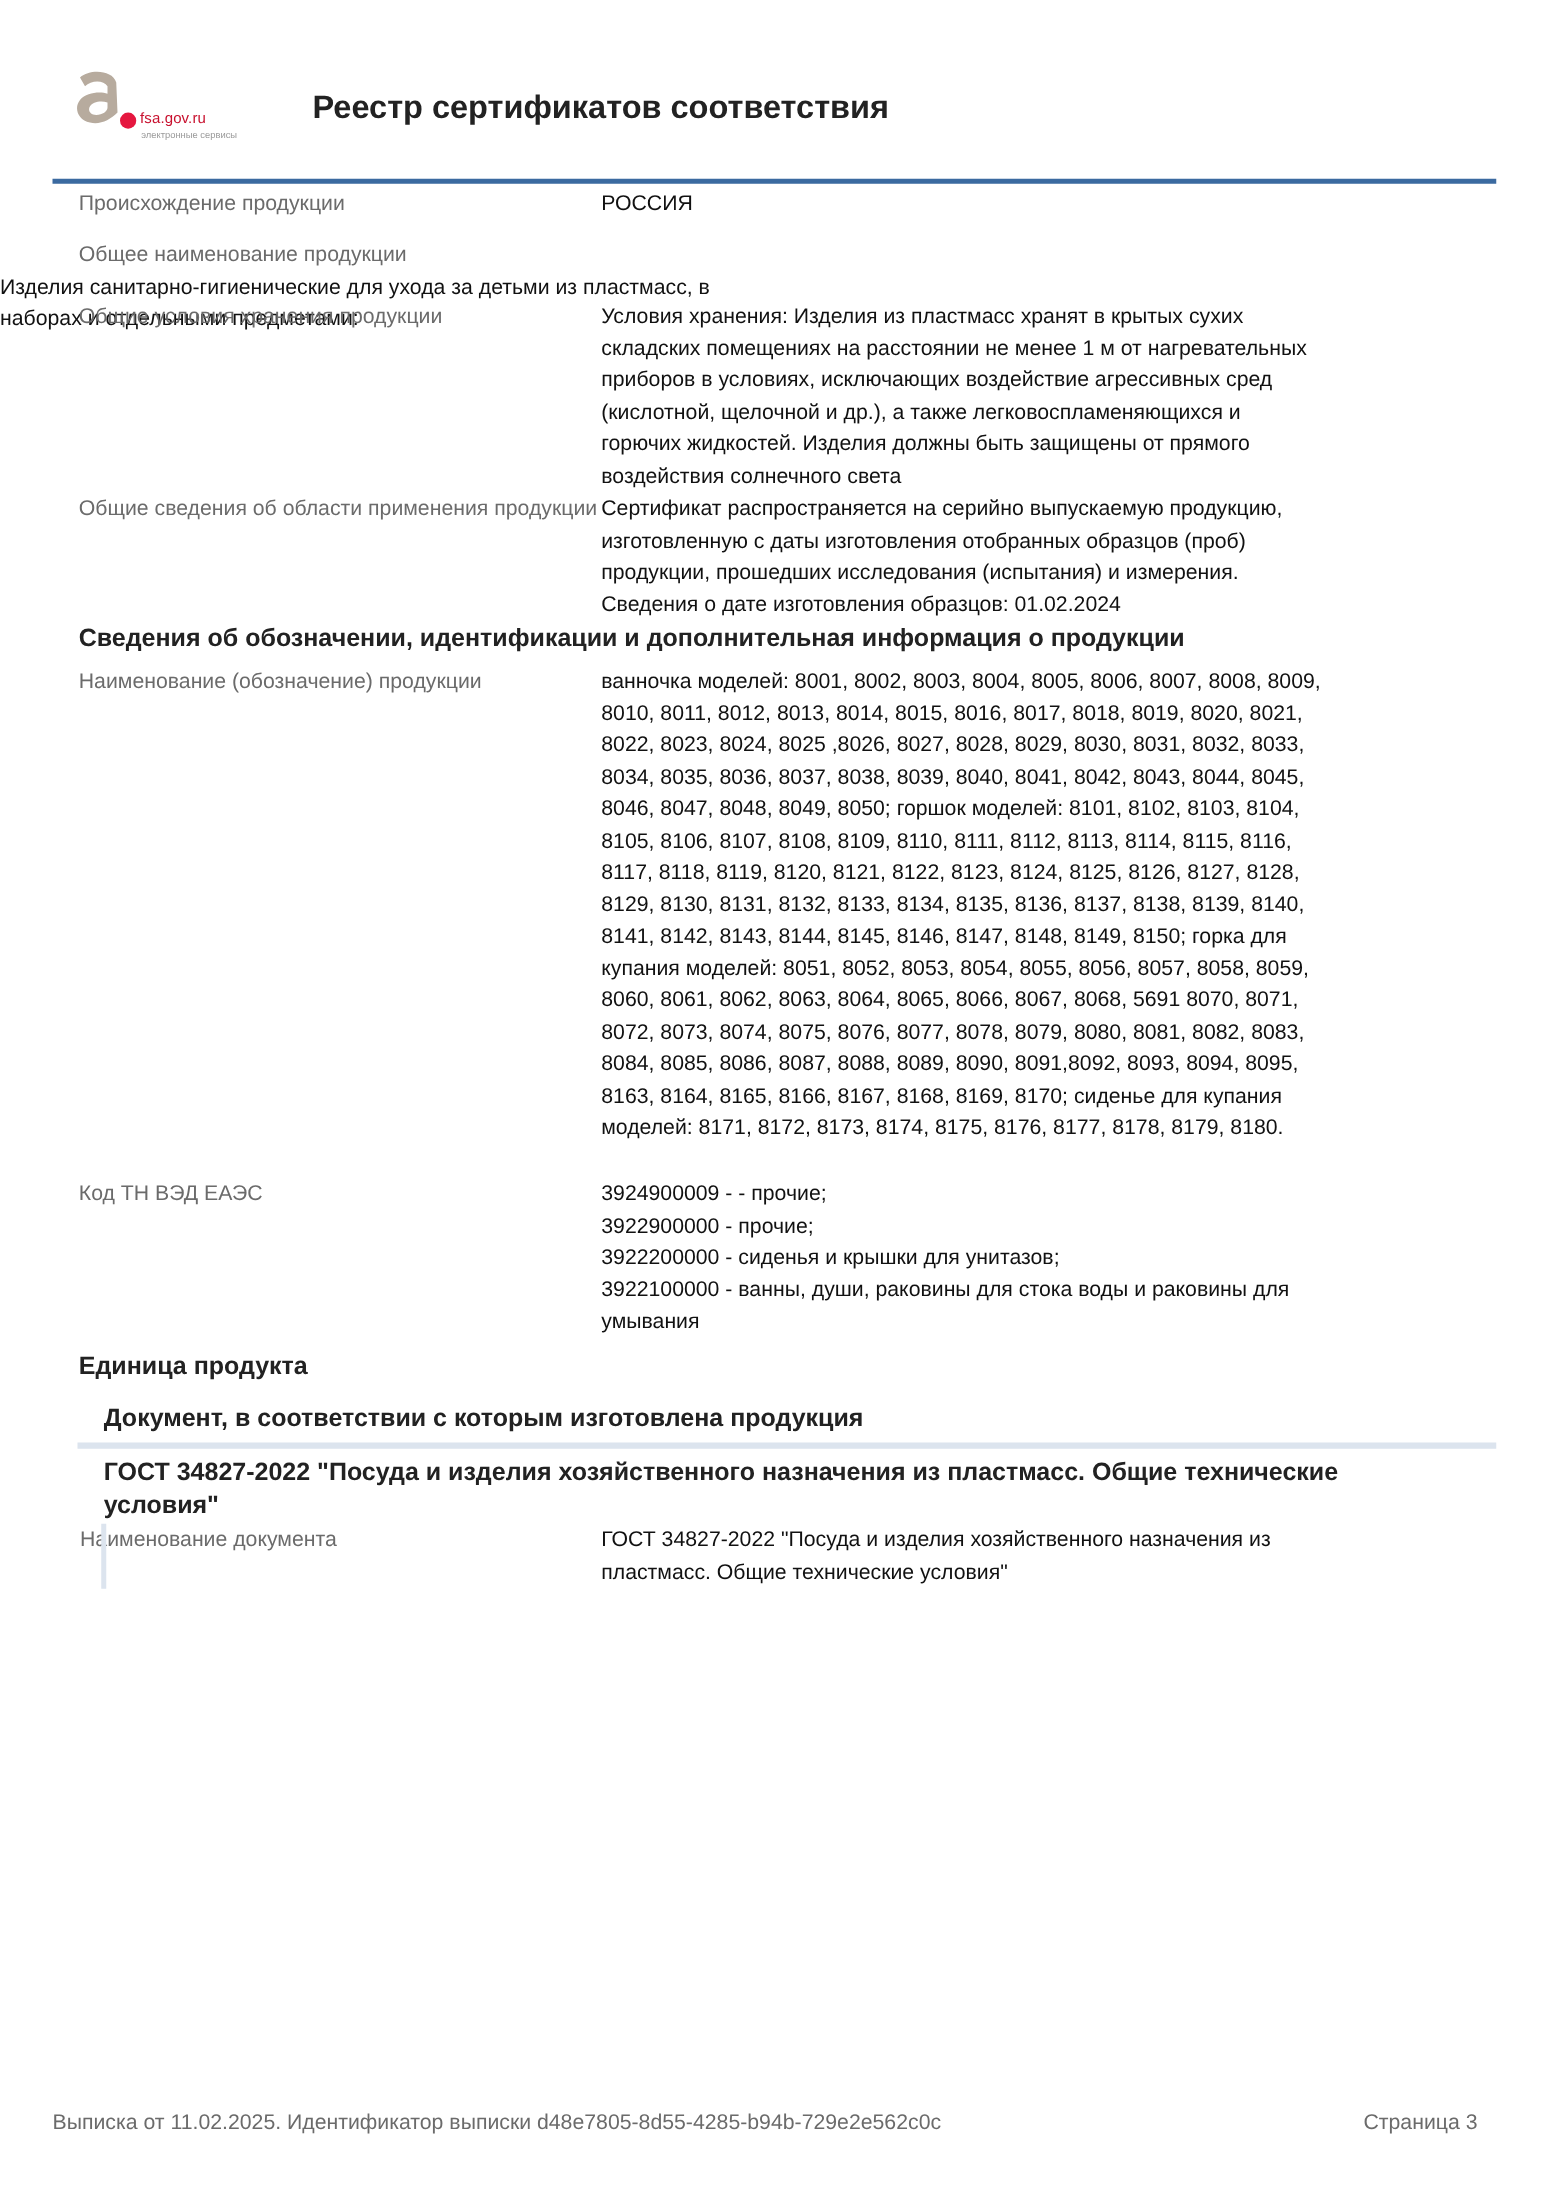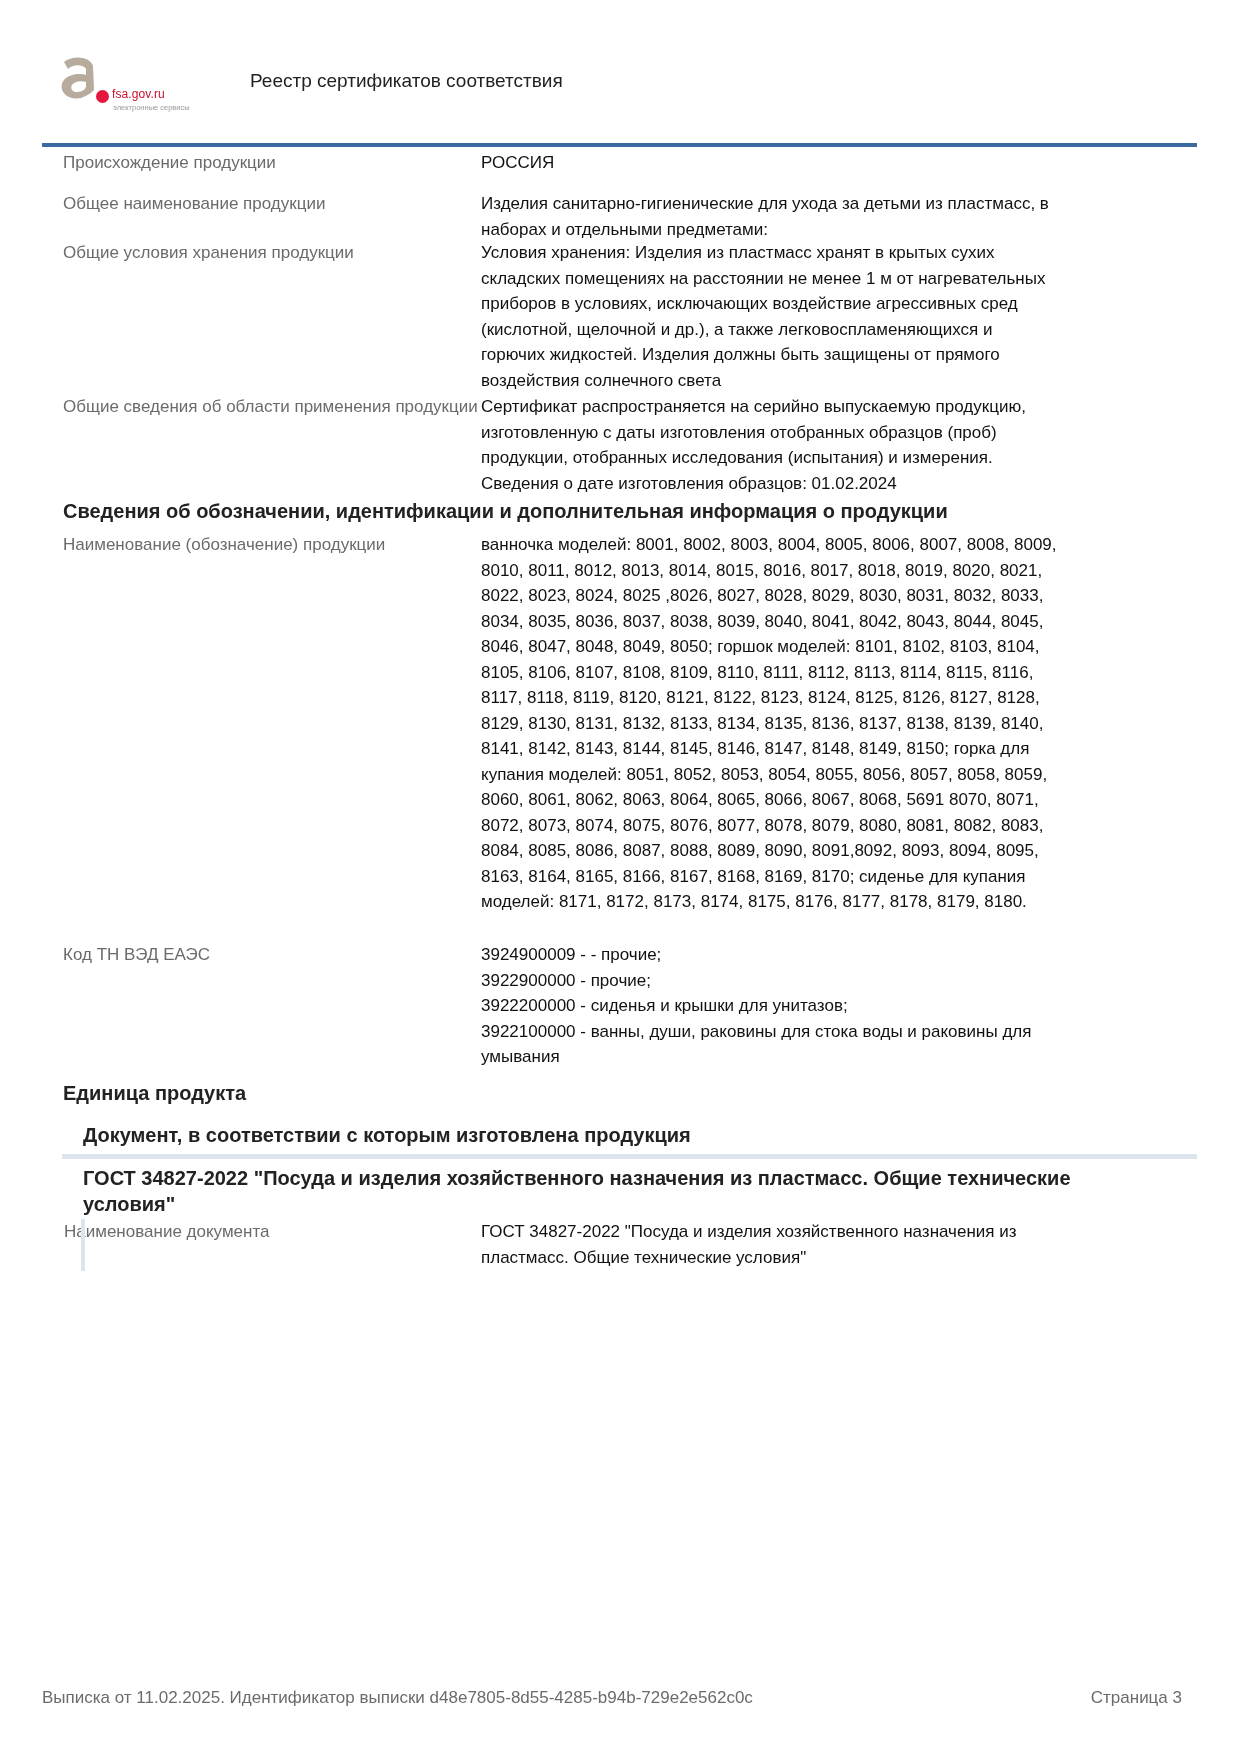--- a/index.html
+++ b/index.html
@@ -19,21 +19,21 @@
     }
     .logo .domain {
       position: absolute; left: 54px; top: 31px; font-size: 12px; color: #c8102e;
       letter-spacing: 0.1px;
     }
     .logo .sub {
       position: absolute; left: 55px; top: 47px; font-size: 7.5px; color: #9a9a9a;
       white-space: nowrap;
     }
     .title {
-      position: absolute; left: 250px; top: 70px; font-size: 19px; font-weight: normal;
+      position: absolute; left: 250px; top: 70px; font-size: 26px; font-weight: bold;
       color: #222222; white-space: nowrap;
     }
     .top-rule {
       position: absolute; left: 42px; top: 143px; width: 1155px; height: 4px;
       background: #3b6aa0;
     }
     .content { position: absolute; left: 0; top: 148px; width: 1240px; }
     .row { position: relative; display: flex; }
     .label {
       width: 481px; padding-left: 63px; box-sizing: border-box;
@@ -89,21 +89,21 @@
 
 <div class="content">
 
   <div class="row" style="padding-top:2px; height:41px;">
     <div class="label">Происхождение продукции</div>
     <div class="value">
       <span class="line">РОССИЯ</span>
     </div>
   </div>
 
-  <div class="row" style="height:49px;">
+  <div class="row" style="height:49px;flex-direction:column;">
     <div class="label">Общее наименование продукции</div>
     <div class="value">
       <span class="line">Изделия санитарно-гигиенические для ухода за детьми из пластмасс, в</span>
       <span class="line">наборах и отдельными предметами:</span>
     </div>
   </div>
 
   <div class="row" style="height:154px;">
     <div class="label">Общие условия хранения продукции</div>
     <div class="value">
@@ -114,21 +114,21 @@
       <span class="line">горючих жидкостей. Изделия должны быть защищены от прямого</span>
       <span class="line">воздействия солнечного света</span>
     </div>
   </div>
 
   <div class="row" style="height:103px;">
     <div class="label">Общие сведения об области применения продукции</div>
     <div class="value">
       <span class="line">Сертификат распространяется на серийно выпускаемую продукцию,</span>
       <span class="line">изготовленную с даты изготовления отобранных образцов (проб)</span>
-      <span class="line">продукции, отобранных исследования (испытания) и измерения.</span>
+      <span class="line">продукции, прошедших исследования (испытания) и измерения.</span>
       <span class="line">Сведения о дате изготовления образцов: 01.02.2024</span>
     </div>
   </div>
 
   <div class="h2" style="height:34px; padding-top:1px;">Сведения об обозначении, идентификации и дополнительная информация о продукции</div>
 
   <div class="row" style="height:410px;">
     <div class="label">Наименование (обозначение) продукции</div>
     <div class="value">
       <span class="line">ванночка моделей: 8001, 8002, 8003, 8004, 8005, 8006, 8007, 8008, 8009,</span>

